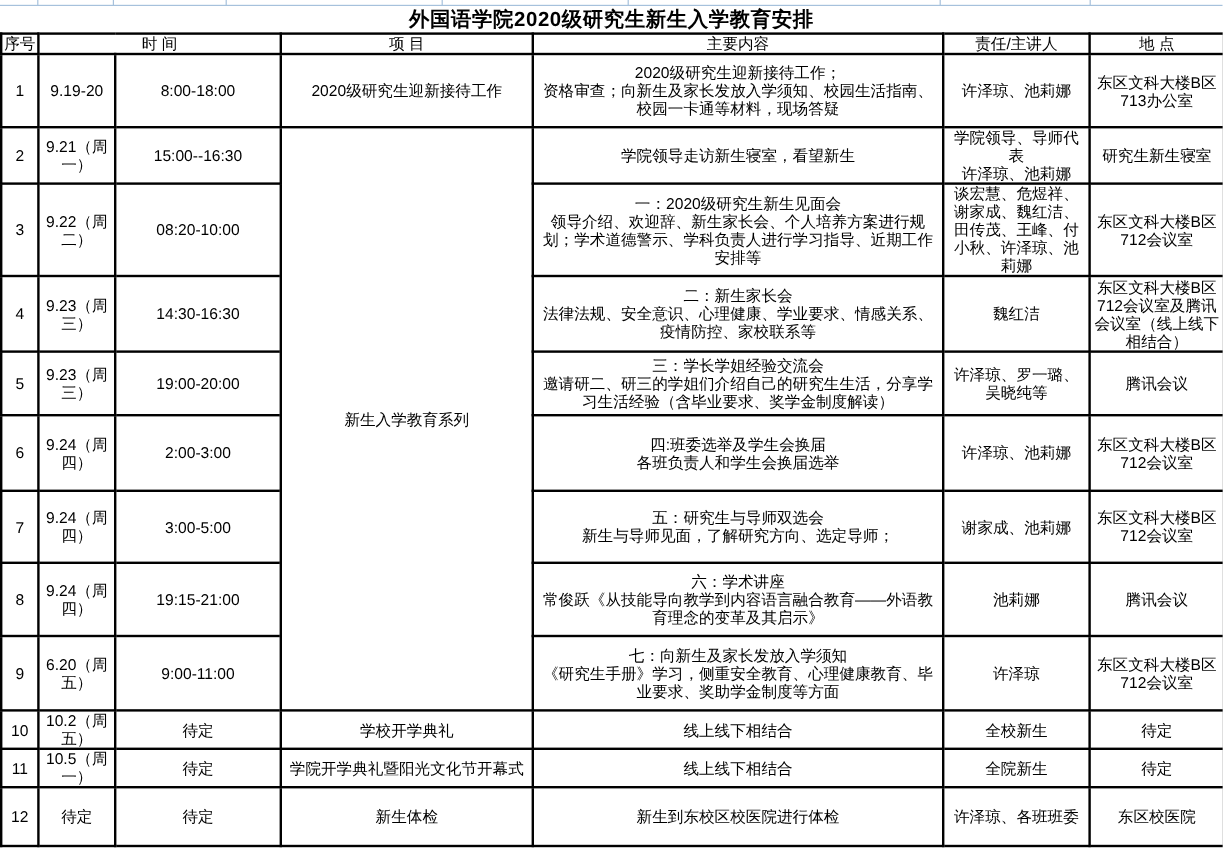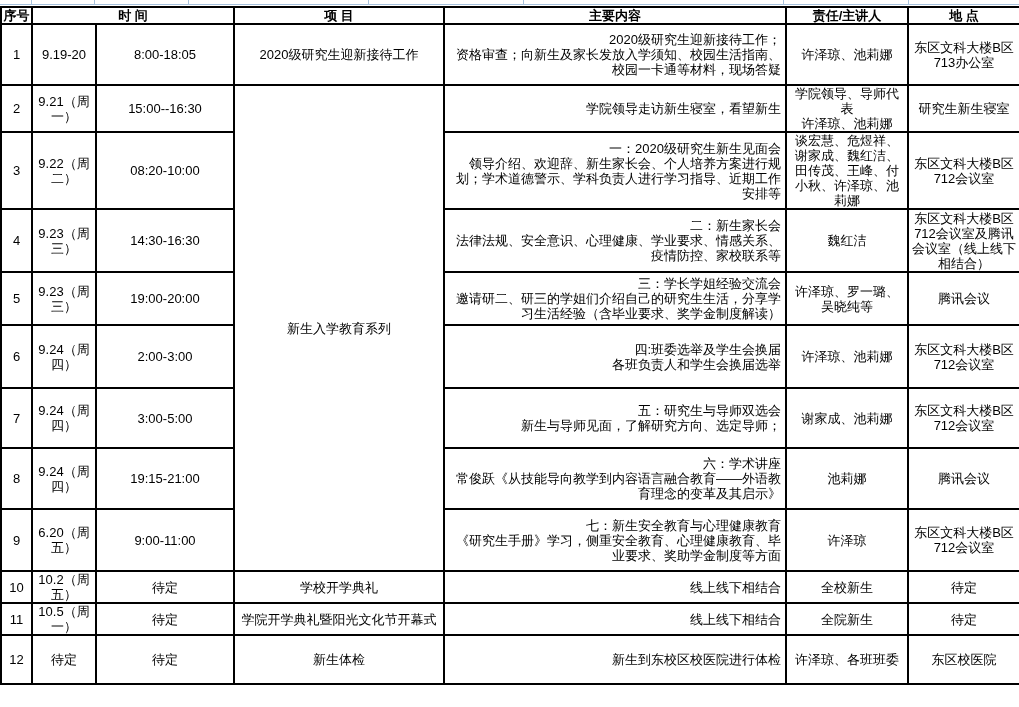--- a/index.html
+++ b/index.html
@@ -10,42 +10,43 @@
   .topstrip{position:relative;height:6px;}
   .topstrip .hline{position:absolute;left:0;right:0;top:4px;height:1px;background:#a6c1dc;}
   .topstrip .vstub{position:absolute;top:0;width:1px;height:5px;background:#a6c1dc;}
 
   .title{height:21px;line-height:22px;text-align:center;font-weight:bold;
          font-size:17px;letter-spacing:0.5px;}
 
   table{border-collapse:collapse;table-layout:fixed;width:1019px;}
   td,th{border:2px solid #000;padding:0 2px;font-size:13px;line-height:15px;
         text-align:center;vertical-align:middle;overflow:hidden;}
-  th{font-weight:bold;height:14px;padding:0;}
-  .content-cell{text-align:right;padding:1px 4px;}
+  th{font-weight:normal;height:14px;padding:0;}
+  .content-cell{text-align:center;padding:1px 4px;}
   .ct{font-weight:normal;display:block;}
   .cb{display:block;white-space:pre-line;}
   .wrap{white-space:pre-line;}
 </style>
 </head>
 <body>
 
 <div class="sheet">
 
   <div class="topstrip">
     <div class="hline"></div>
     <div class="vstub" style="left:31px"></div>
     <div class="vstub" style="left:94px"></div>
     <div class="vstub" style="left:188px"></div>
     <div class="vstub" style="left:368px"></div>
     <div class="vstub" style="left:523px"></div>
     <div class="vstub" style="left:783px"></div>
     <div class="vstub" style="left:908px"></div>
   </div>
 
+  <div class="title">外国语学院2020级研究生新生入学教育安排</div>
 
   <table>
     <colgroup>
       <col style="width:31px">
         <col style="width:64px">
         <col style="width:138px">
       <col style="width:210px">
         <col style="width:342px">
         <col style="width:122px">
       <col style="width:112px">
@@ -57,21 +58,21 @@
       <th colspan="2">时  间</th>
       <th>项  目</th>
       <th>主要内容</th>
       <th>责任/主讲人</th>
       <th>地 点</th>
     </tr>
 
     <tr style="height:61px">
       <td>1</td>
       <td>9.19-20</td>
-      <td>8:00-18:05</td>
+      <td>8:00-18:00</td>
       <td>2020级研究生迎新接待工作</td>
       <td class="content-cell">
         <span class="cb">2020级研究生迎新接待工作；
 资格审查；向新生及家长发放入学须知、校园生活指南、校园一卡通等材料，现场答疑</span>
       </td>
       <td class="wrap">许泽琼、池莉娜</td>
       <td class="wrap">东区文科大楼B区
 713办公室</td>
     </tr>
 
@@ -164,21 +165,21 @@
       </td>
       <td class="wrap">池莉娜</td>
       <td class="wrap">腾讯会议</td>
     </tr>
 
     <tr style="height:62px">
       <td>9</td>
       <td>6.20（周五）</td>
       <td>9:00-11:00</td>
       <td class="content-cell">
-        <span class="ct">七：新生安全教育与心理健康教育</span>
+        <span class="ct">七：向新生及家长发放入学须知</span>
         <span class="cb">《研究生手册》学习，侧重安全教育、心理健康教育、毕业要求、奖助学金制度等方面</span>
       </td>
       <td class="wrap">许泽琼</td>
       <td class="wrap">东区文科大楼B区
 712会议室</td>
     </tr>
 
     <tr style="height:31px">
       <td>10</td>
       <td>10.2（周五）</td>

